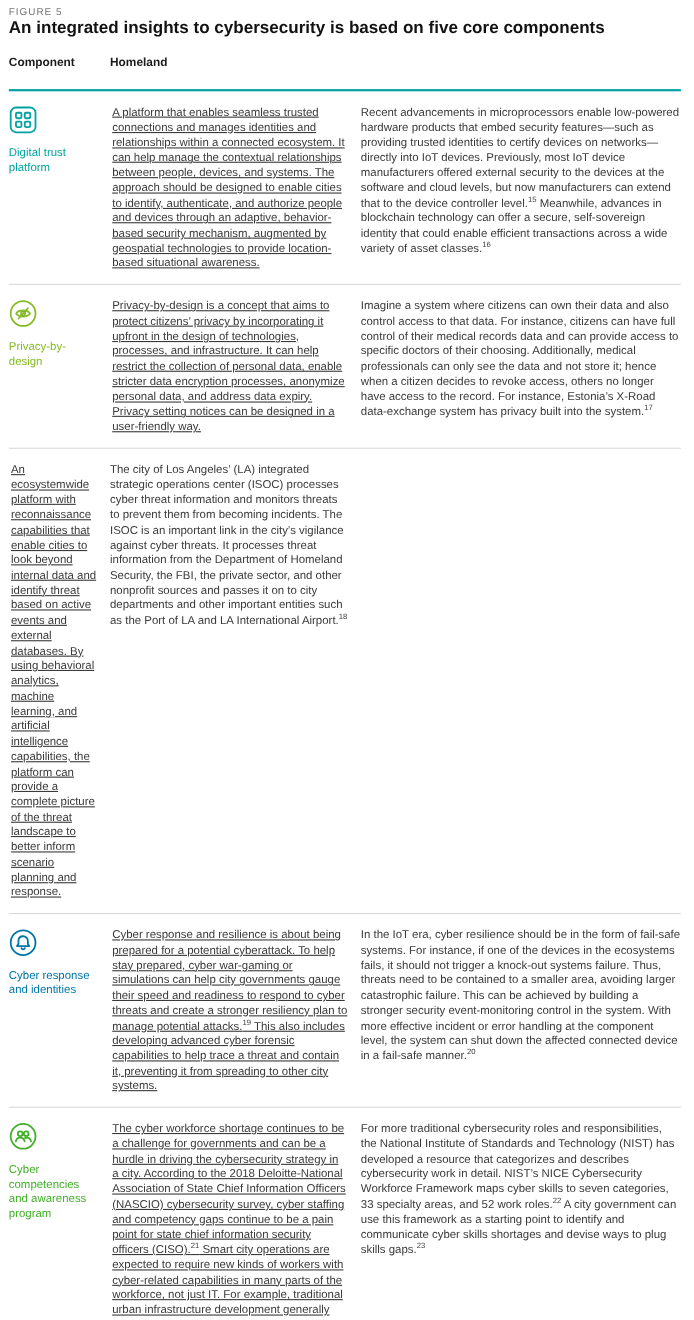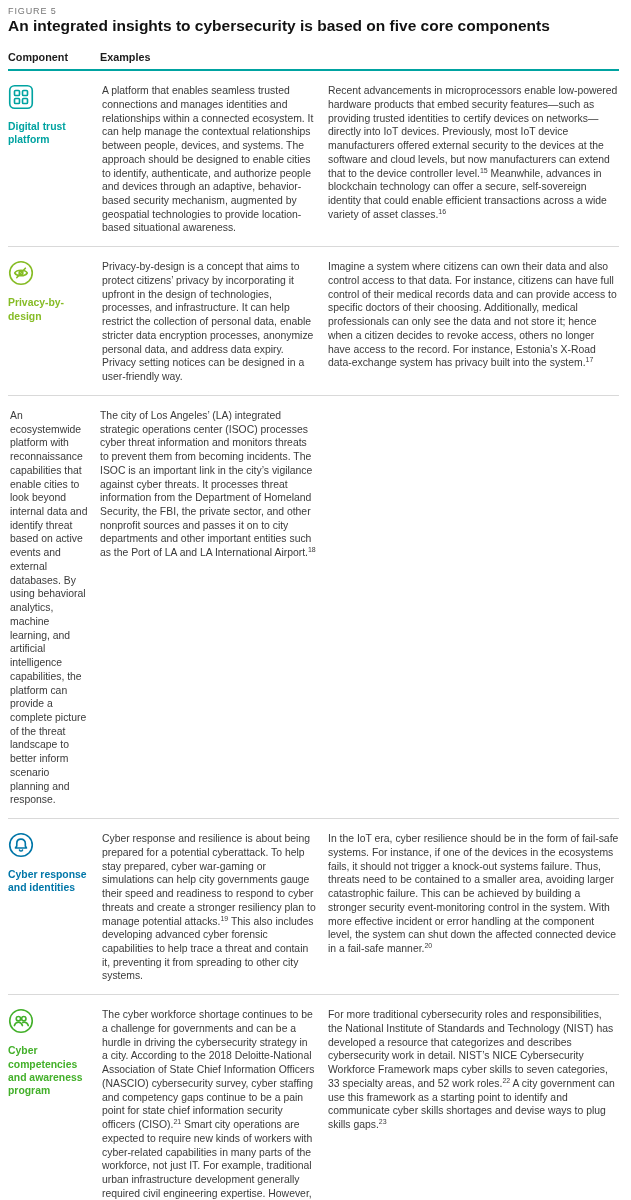--- a/index.html
+++ b/index.html
@@ -19,33 +19,33 @@
     font-size:15.5px; font-weight:bold; color:#121212;
     line-height:1.3; max-width:560px; margin-bottom:15px;
   }
 
   .grid3 {
     display:grid;
     grid-template-columns:80px 216px 1fr;
     column-gap:12px;
   }
   .thead {
-    padding-bottom:6px;
+    padding-bottom:18px;
     border-bottom:2px solid #00A3A1;
     font-weight:bold; font-size:10.8px; color:#1c1c1c;
   }
   .row {
     padding:13px 0 11px;
     border-bottom:1px solid #d9d9d9;
   }
   .cell { font-size:10.4px; line-height:1.32; color:#3a3a3a; }
-  .cell.det { padding-left:2px; }
+  .cell.det { padding-left:2px;text-decoration:underline; }
   .comp { line-height:1.25; }
   .comp-label {
-    font-weight:bold; font-size:10.4px; line-height:1.28;
+    font-weight:normal; font-size:10.4px; line-height:1.28;
     margin-top:7px; color:inherit;
   }
   .icon { display:inline-block; }
   .icon svg { display:block; stroke:currentColor; fill:none; stroke-width:1.5; stroke-linecap:round; stroke-linejoin:round; }
   sup { font-size:7px; line-height:0; vertical-align:super; }
 
   .footer { margin-top:15px; }
   .source { font-size:8.5px; color:#6b6b6b; }
   .brand-line { text-align:left; font-size:10px; color:#00A3A1; margin-top:3px; }
   .brand { font-weight:bold; }
@@ -55,21 +55,21 @@
 </head>
 <body>
 
 <div class="page">
 
   <div class="figure-label">FIGURE 5</div>
   <h1 class="title">An integrated insights to cybersecurity is based on five core components</h1>
 
   <div class="grid3 thead">
     <div>Component</div>
-    <div>Examples</div>
+    <div>Homeland</div>
   </div>
 
   <div class="grid3 row">
     <div class="cell comp" style="color: rgb(0, 163, 161);">
       <span class="icon">
         <svg viewBox="0 0 24 24" width="26" height="26">
           <rect x="1.6" y="1.6" width="20.8" height="20.8" rx="4.5"></rect>
           <rect x="6" y="6" width="4.6" height="4.6" rx="1"></rect>
           <rect x="13.4" y="6" width="4.6" height="4.6" rx="1"></rect>
           <rect x="6" y="13.4" width="4.6" height="4.6" rx="1"></rect>

